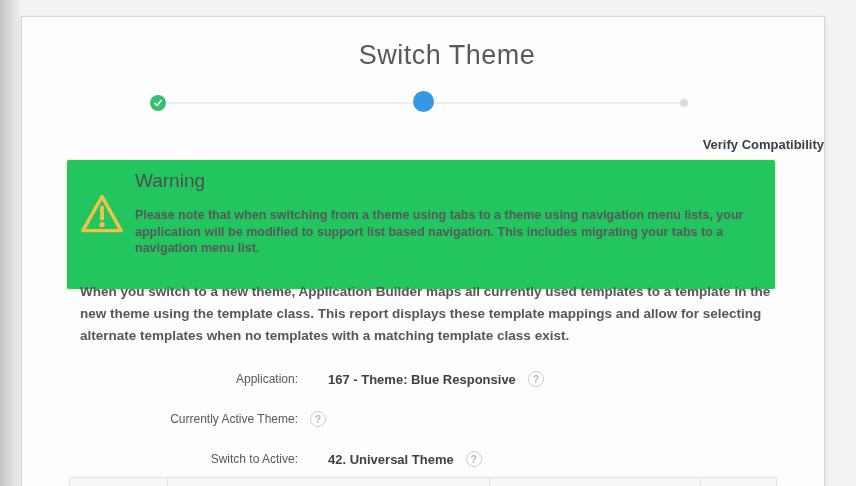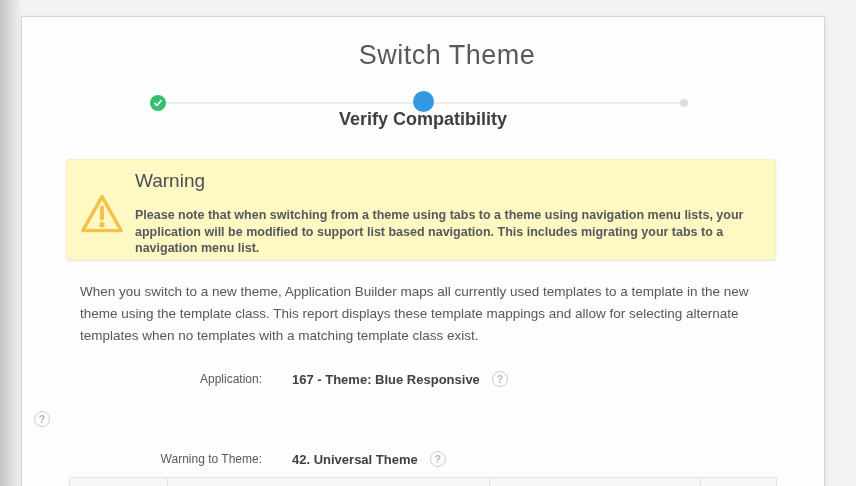--- a/index.html
+++ b/index.html
@@ -43,49 +43,49 @@
   }
   .dot-current {
     left:391px; top:74px; width:21px; height:21px;
     background:#3598e3;
   }
   .dot-upcoming {
     left:658px; top:82px; width:8px; height:8px;
     background:#dcdcde;
   }
   .step-label {
-    position:absolute; top:92px; left:0; width:100%;
-    text-align:center;
-    font-size:18px; font-weight:bold; color:#3c4044;
+    position:absolute; top:120px; left:0; width:100%;
+    text-align:right;
+    font-size:13px; font-weight:bold; color:#3c4044;
   }
   
   .warning {
-    position:absolute; left:44px; top:142px; width:710px; height:101px;
-    background:#fef9c3;
+    position:absolute; left:44px; top:142px; width:710px; height:131px;
+    background:#22c55e;
     border:1px solid #f8ecca;
     border-radius:3px;
     box-shadow:0 1px 2px rgba(0,0,0,0.10);
   }
   .warn-icon { position:absolute; left:12px; top:32px; }
   .warn-text { position:absolute; left:68px; top:9px; width:632px; }
   .warn-title {
     font-size:19px; font-weight:300; color:#4b4f53; line-height:24px;
   }
   .warn-body {
     margin-top:14px;
     font-size:12.5px; font-weight:bold; color:#55585c; line-height:16.5px;
   }
   
   .intro {
     position:absolute; left:58px; top:264px; width:694px;
-    font-size:13.5px; color:#54585b; line-height:22px;
+    font-size:13.5px; color:#54585b; line-height:22px;font-weight:bold;
   }
   
   .fields { position:absolute; left:0; top:342px; width:100%; }
-  .field-row { height:40px; display:flex; align-items:center; }
+  .field-row { height:40px; display:flex; align-items:center;margin-left:36px; }
   .field-label {
     width:240px; text-align:right; flex:0 0 240px;
     font-size:12px; color:#55595d;
   }
   .field-value {
     margin-left:30px;
     font-size:13px; font-weight:bold; color:#3e4246;
   }
   .help-icon {
     margin-left:12px;
@@ -144,24 +144,25 @@
 
   <p class="intro">When you switch to a new theme, Application Builder maps all currently used templates to a template in the new theme using the template class. This report displays these template mappings and allow for selecting alternate templates when no templates with a matching template class exist.</p>
 
   <div class="fields">
     <div class="field-row">
       <div class="field-label">Application:</div>
       <div class="field-value">167 - Theme: Blue Responsive</div>
       <div class="help-icon">?</div>
     </div>
     <div class="field-row">
+      <div class="field-label">Currently Active Theme:</div>
       <div class="help-icon">?</div>
     </div>
     <div class="field-row">
-      <div class="field-label">Warning to Theme:</div>
+      <div class="field-label">Switch to Active:</div>
       <div class="field-value">42. Universal Theme</div>
       <div class="help-icon">?</div>
     </div>
   </div>
 
   <div class="table-head">
     <div class="th th-c1"></div>
     <div class="th th-c2"></div>
     <div class="th th-c3"></div>
     <div class="th th-c4"></div>

